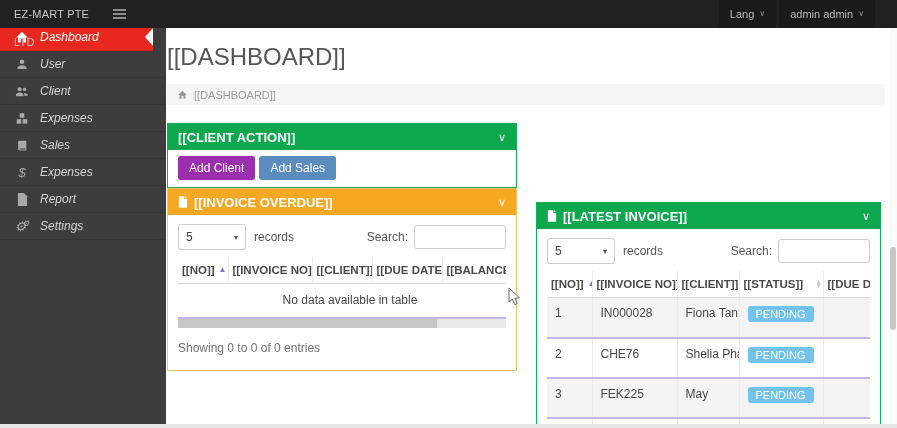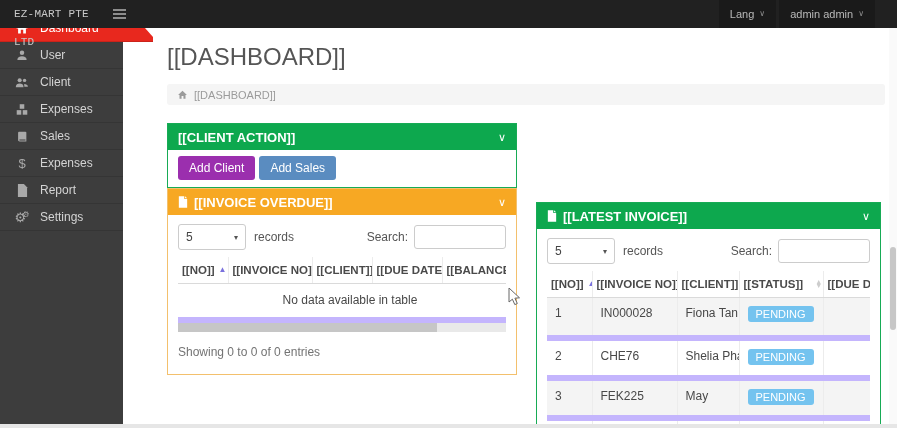--- a/index.html
+++ b/index.html
@@ -2,31 +2,31 @@
 <html><head>
 <meta charset="utf-8">
 <style>
   * { margin:0; padding:0; box-sizing:border-box; }
   html,body { width:897px; height:428px; overflow:hidden; }
   body { font-family:"Liberation Sans", sans-serif; background:#fff; position:relative; }
 
   
   .navbar { position:absolute; top:0; left:0; width:897px; height:28px; background:#212121;
             display:flex; align-items:stretch; z-index:40; }
-  .brand { color:#c9c9c9; font-size:11px; line-height:28px; padding-left:14px; width:104px; letter-spacing:.2px;font-family:Liberation Mono, monospace; }
+  .brand { color:#c9c9c9; font-size:11px; line-height:28px; padding-left:14px; width:104px; letter-spacing:.2px; }
   .hamburger { width:30px; display:flex; flex-direction:column; justify-content:center; align-items:center; gap:2px; cursor:pointer; }
   .hamburger i { display:block; width:13px; height:2px; background:#8d8d8d; }
   .nav-spacer { flex:1; }
   .nav-drop { background:#1a1a1a; color:#b9b9b9; font-size:11px; line-height:28px; padding:0 11px;
               margin-left:3px; display:flex; align-items:center; gap:5px; cursor:pointer; }
   .nav-drop .caret { font-size:8px; color:#8d8d8d; line-height:1; }
   .nav-end-pad { width:22px; }
 
   
-  .sidebar { position:absolute; top:15px; left:0; bottom:4px; width:123px; background:#3d3d3d; z-index:30; }
+  .sidebar { position:absolute; top:24px; left:0; bottom:4px; width:166px; background:#3d3d3d; z-index:30;font-style:italic; }
   .side-item { height:27px; display:flex; align-items:center; gap:10px; padding-left:14px;
                color:#d4d4d4; font-size:12px; cursor:pointer; border-bottom:1px solid rgba(0,0,0,.12); }
   .side-item .ic { width:16px; display:flex; justify-content:center; align-items:center; color:#a9a9a9; font-size:13px; }
   .side-item .ic svg { fill:#a9a9a9; }
   .side-item.active { background:#e8281e; color:#fff; width:153px; position:relative; }
   .side-item.active .ic svg { fill:#fff; }
   .side-item.active::after { content:""; position:absolute; right:0; top:4px; width:0; height:0;
                border-top:9px solid transparent; border-bottom:9px solid transparent; border-right:8px solid #fff; }
   .gear-small { font-size:8px; margin-left:-4px; margin-top:-6px; }
 
@@ -67,21 +67,21 @@
   .dt-label { font-size:12px; color:#555; }
   .dt-right { display:flex; align-items:center; gap:6px; }
   .search-input { width:92px; height:24px; border:1px solid #ccc; border-radius:3px; outline:none; padding:0 5px; font-size:12px; }
 
   .table-clip { margin:0 10px; overflow:hidden; }
   table.dt { border-collapse:collapse; table-layout:fixed; white-space:nowrap; }
   table.dt th { font-size:11.5px; font-weight:bold; color:#4a4a4a; padding:7px 4px; text-align:center;
                 border-bottom:1px solid #dadada; border-right:1px solid #ececec; overflow:hidden; cursor:pointer; background:#fff; }
   table.dt th:last-child { border-right:none; }
   table.dt td { font-size:12px; color:#484848; padding:8px; border-right:1px solid #ececec;
-                border-bottom:6px solid #c4b5fd; vertical-align:top; overflow:hidden; }
+                border-bottom:2px solid #c4b5fd; vertical-align:top; overflow:hidden; }
   table.dt td:last-child { border-right:none; }
   table.dt tr.stripe td { background:#f4f4f4; }
   .th-inner { display:inline-flex; align-items:center; gap:4px; }
   .sort-asc { color:#7a71dd; font-size:8px; line-height:1; }
   .sort-both { display:inline-flex; flex-direction:column; color:#cdcdcd; font-size:7px; line-height:.62; }
   .empty-cell { text-align:center; color:#555; padding:9px 4px 10px !important; }
 
   table.ov { width:344px; }
   .ov .c1{width:50px}.ov .c2{width:84px}.ov .c3{width:60px}.ov .c4{width:70px}.ov .c5{width:80px}
   table.li { width:356px; }

